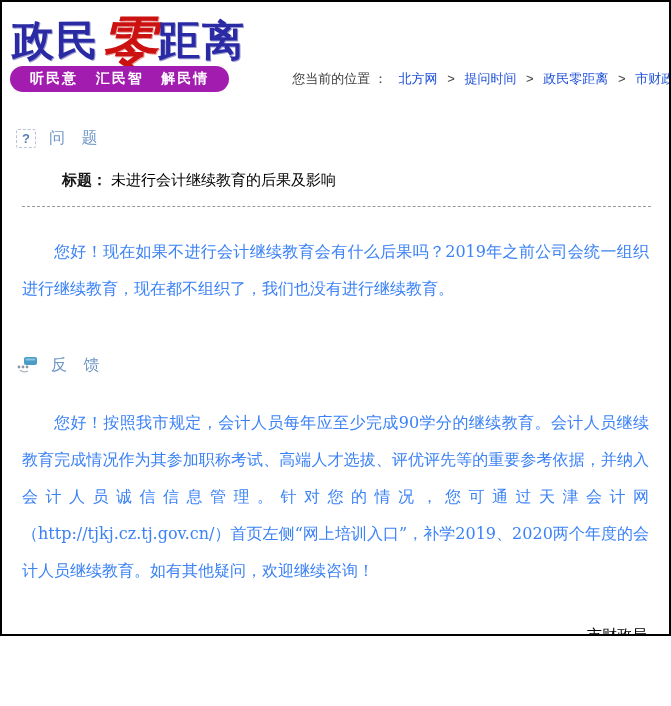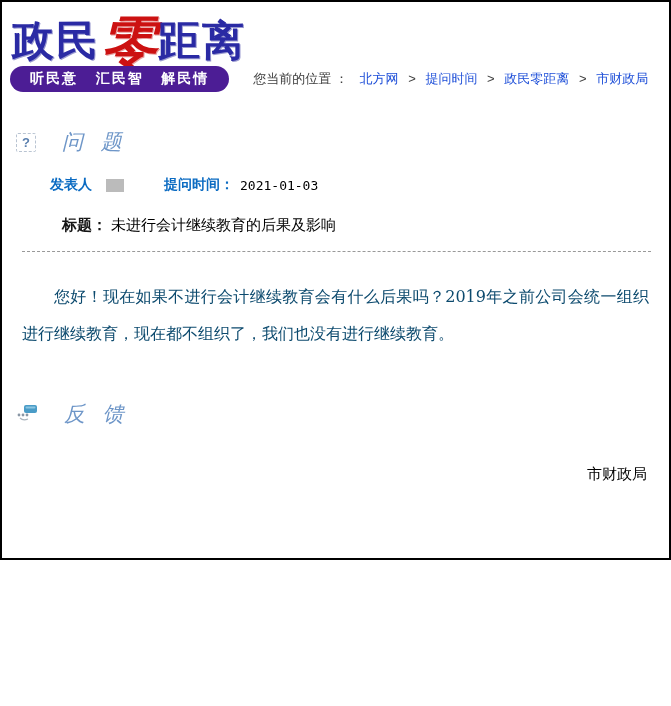--- a/index.html
+++ b/index.html
@@ -1,65 +1,65 @@
 <!DOCTYPE html>
 <html><head>
 <meta charset="utf-8">
 <style>
   html,body { margin:0; padding:0; background:#fff; }
   .page {
-    width:671px; height:560px; box-sizing:border-box;
+    width:671px; height:636px; box-sizing:border-box;
     border:2px solid #000; background:#fff; overflow:hidden;
     font-family:"Liberation Sans", sans-serif; position:relative;
   }
   
   .logo-row { padding:4px 0 0 10px; height:58px; white-space:nowrap; }
   .logo-part {
     color:#2a2aa4; font-size:42px; font-weight:bold; letter-spacing:2px;
     font-family:"Liberation Sans", sans-serif;
     text-shadow:1px 1px 0 #9a9ad0;
   }
   .logo-zero {
     color:#cc1111; font-size:56px; font-weight:bold; font-style:italic;
     font-family:"DejaVu Serif", serif; vertical-align:-7px; margin:0 1px;
     text-shadow:1px 1px 0 #e8a0a0;
   }
   .banner-row { display:flex; align-items:center; padding-left:8px; margin-top:2px; }
   .slogan {
-    background:#4c1d95; color:#fff; font-weight:bold; font-size:14px;
+    background:#a21caf; color:#fff; font-weight:bold; font-size:14px;
     padding:4px 20px; border-radius:13px; letter-spacing:2px; white-space:pre;
   }
   .breadcrumb { margin-left:24px; font-size:13px; color:#404040; white-space:nowrap; }
   .breadcrumb .crumb { color:#1d4ed8; text-decoration:none; cursor:pointer; }
   .breadcrumb .sep { margin:0 6px; color:#404040; }
-  .crumb-label { color:#404040; margin-right:8px; }
+  .crumb-label { color:#404040; margin-right:8px;margin-left:39px; }
   
   .section-header { display:flex; align-items:center; margin-left:14px; }
   .q-header { margin-top:36px; }
   .f-header { margin-top:48px; }
-  .section-title { color:#6e96c8; font-size:21px; letter-spacing:6px; margin-left:26px;font-style:italic; }
+  .section-title { color:#6e96c8; font-size:16px; letter-spacing:6px; margin-left:13px; }
   .q-icon {
     width:20px; height:19px; box-sizing:border-box;
     border:1px dashed #b9c4d2; color:#5a7fae; font-weight:bold; font-size:13px;
     display:flex; align-items:center; justify-content:center; border-radius:2px;
   }
   .f-icon { width:22px; height:20px; }
   .meta-row { margin:20px 0 0 48px; font-size:14px; display:flex; align-items:center; }
   .meta-label { color:#0b6bc2; font-weight:bold; white-space:nowrap; }
   .meta-value { color:#000; margin-left:6px; white-space:nowrap; }
   .date-value { font-family:"DejaVu Sans Mono", monospace; font-size:13px; }
   .redacted { width:18px; height:13px; background:#bbb; margin-left:14px; display:inline-block; }
   .gap40 { width:40px; }
   .gap36 { width:36px; }
   .title-row { margin:22px 20px 0 60px; font-size:15px; color:#000; }
   .title-label { font-weight:bold; color:#151515; margin-right:4px; }
   .divider { border:none; border-top:1px dashed #999; margin:16px 18px 0 20px; }
   .body-text {
     margin:26px 20px 0 20px; font-size:16px; line-height:37px;
-    text-indent:2em; color:#0c4a6e; text-align:justify;
+    text-indent:2em; color:#3b82f6; text-align:justify;
     font-family:"DejaVu Serif", serif;
   }
   .f-body { margin-top:28px; }
   .signature-block { margin:30px 22px 0 0; text-align:right; font-size:15px; color:#000;
     font-family:"DejaVu Serif", serif; }
   .sign-line { line-height:32px; }
 </style>
 </head>
 <body>
 
@@ -81,27 +81,20 @@
       <span class="sep">&gt;</span>
       <a class="crumb">市财政局</a>
     </span>
   </div>
 
   <div class="section-header q-header">
     <span class="q-icon">?</span>
     <span class="section-title">问 题</span>
   </div>
 
-  <div class="meta-row">
-    <span class="meta-label">发表人</span>
-    <span class="redacted"></span>
-    <span class="gap40"></span>
-    <span class="meta-label">提问时间：</span>
-    <span class="meta-value date-value">2021-01-03</span>
-  </div>
 
   <div class="title-row">
     <span class="title-label">标题：</span><span>未进行会计继续教育的后果及影响</span>
   </div>
 
   <hr class="divider">
 
   <div class="body-text">您好！现在如果不进行会计继续教育会有什么后果吗？2019年之前公司会统一组织进行继续教育，现在都不组织了，我们也没有进行继续教育。</div>
 
   <div class="section-header f-header">
@@ -110,19 +103,20 @@
       <rect x="9.5" y="2.5" width="10" height="2" rx="1" fill="#8cc6e2"></rect>
       <circle cx="3" cy="11" r="1.4" fill="#8a97a5"></circle>
       <circle cx="7" cy="11" r="1.4" fill="#8a97a5"></circle>
       <circle cx="11" cy="11" r="1.4" fill="#8a97a5"></circle>
       <path d="M4 14 Q7 17 12 15" stroke="#aab4bd" stroke-width="1.2" fill="none"></path>
     </svg>
     <span class="section-title">反 馈</span>
   </div>
 
 
+  <div class="body-text f-body">您好！按照我市规定，会计人员每年应至少完成90学分的继续教育。会计人员继续教育完成情况作为其参加职称考试、高端人才选拔、评优评先等的重要参考依据，并纳入会计人员诚信信息管理。针对您的情况，您可通过天津会计网（http://tjkj.cz.tj.gov.cn/）首页左侧“网上培训入口”，补学2019、2020两个年度的会计人员继续教育。如有其他疑问，欢迎继续咨询！</div>
 
   <div class="signature-block">
     <div class="sign-line">市财政局</div>
 
   </div>
 
 </div>
 
 </body></html>

